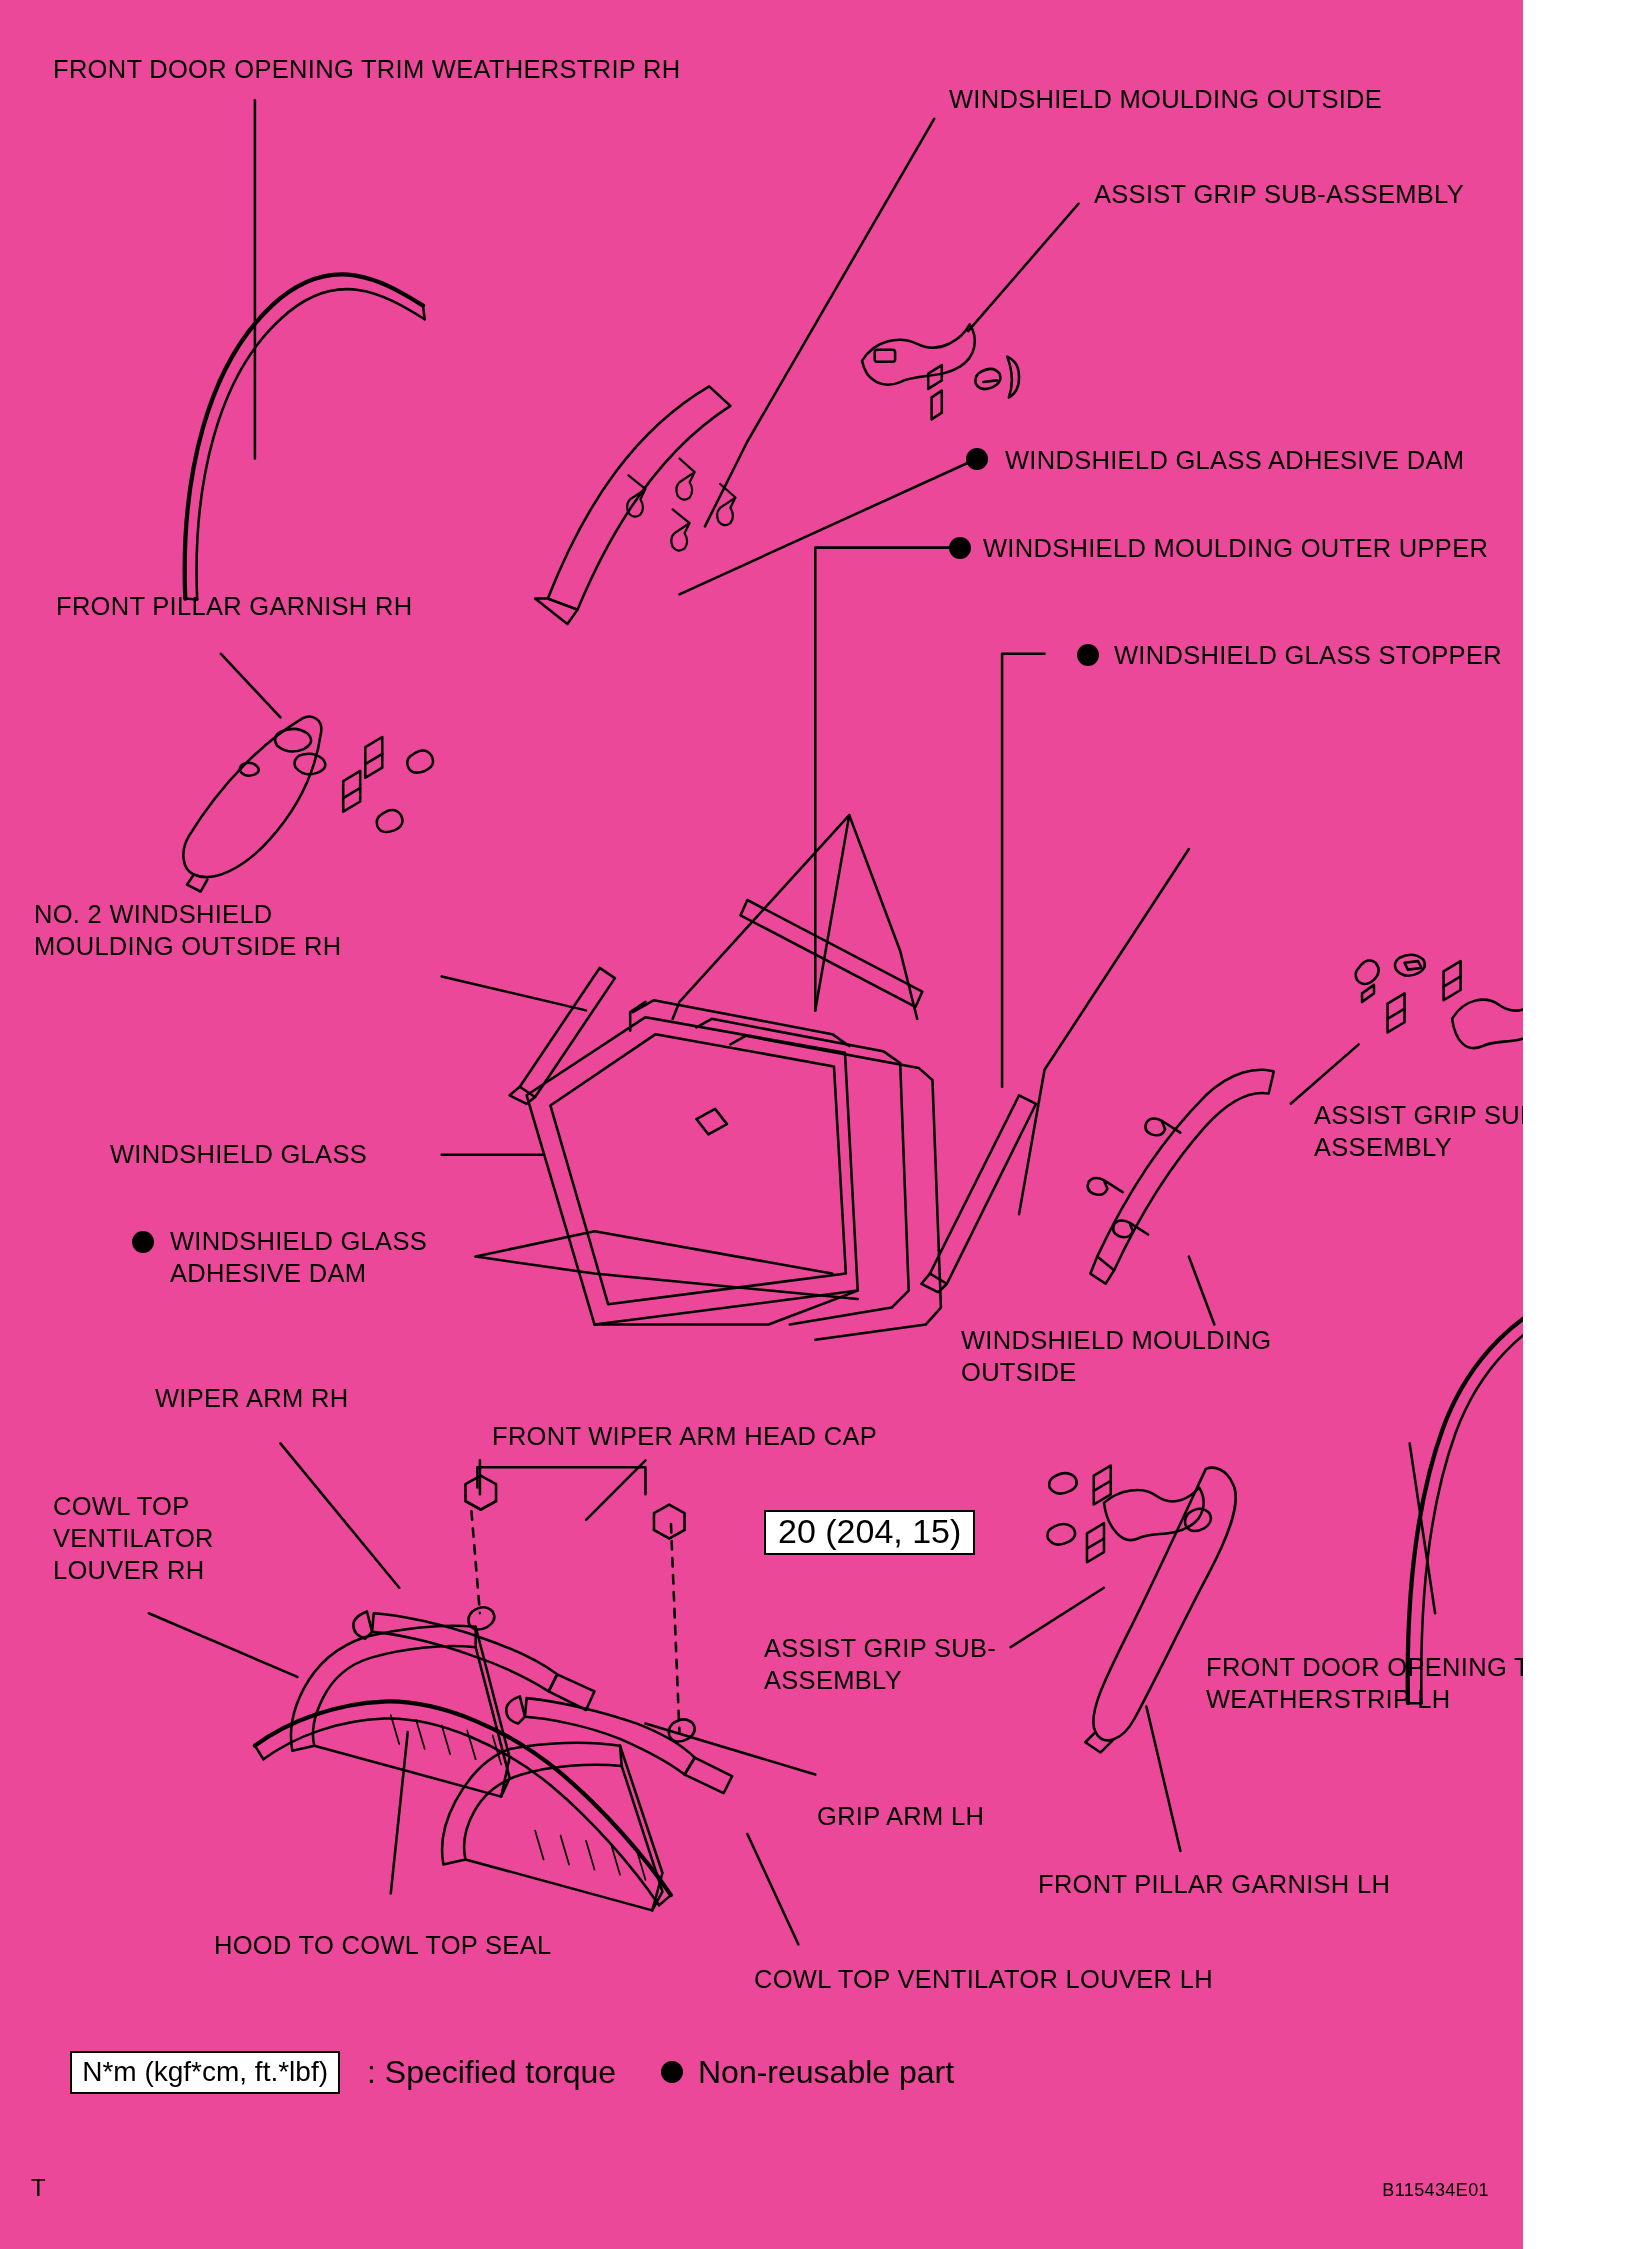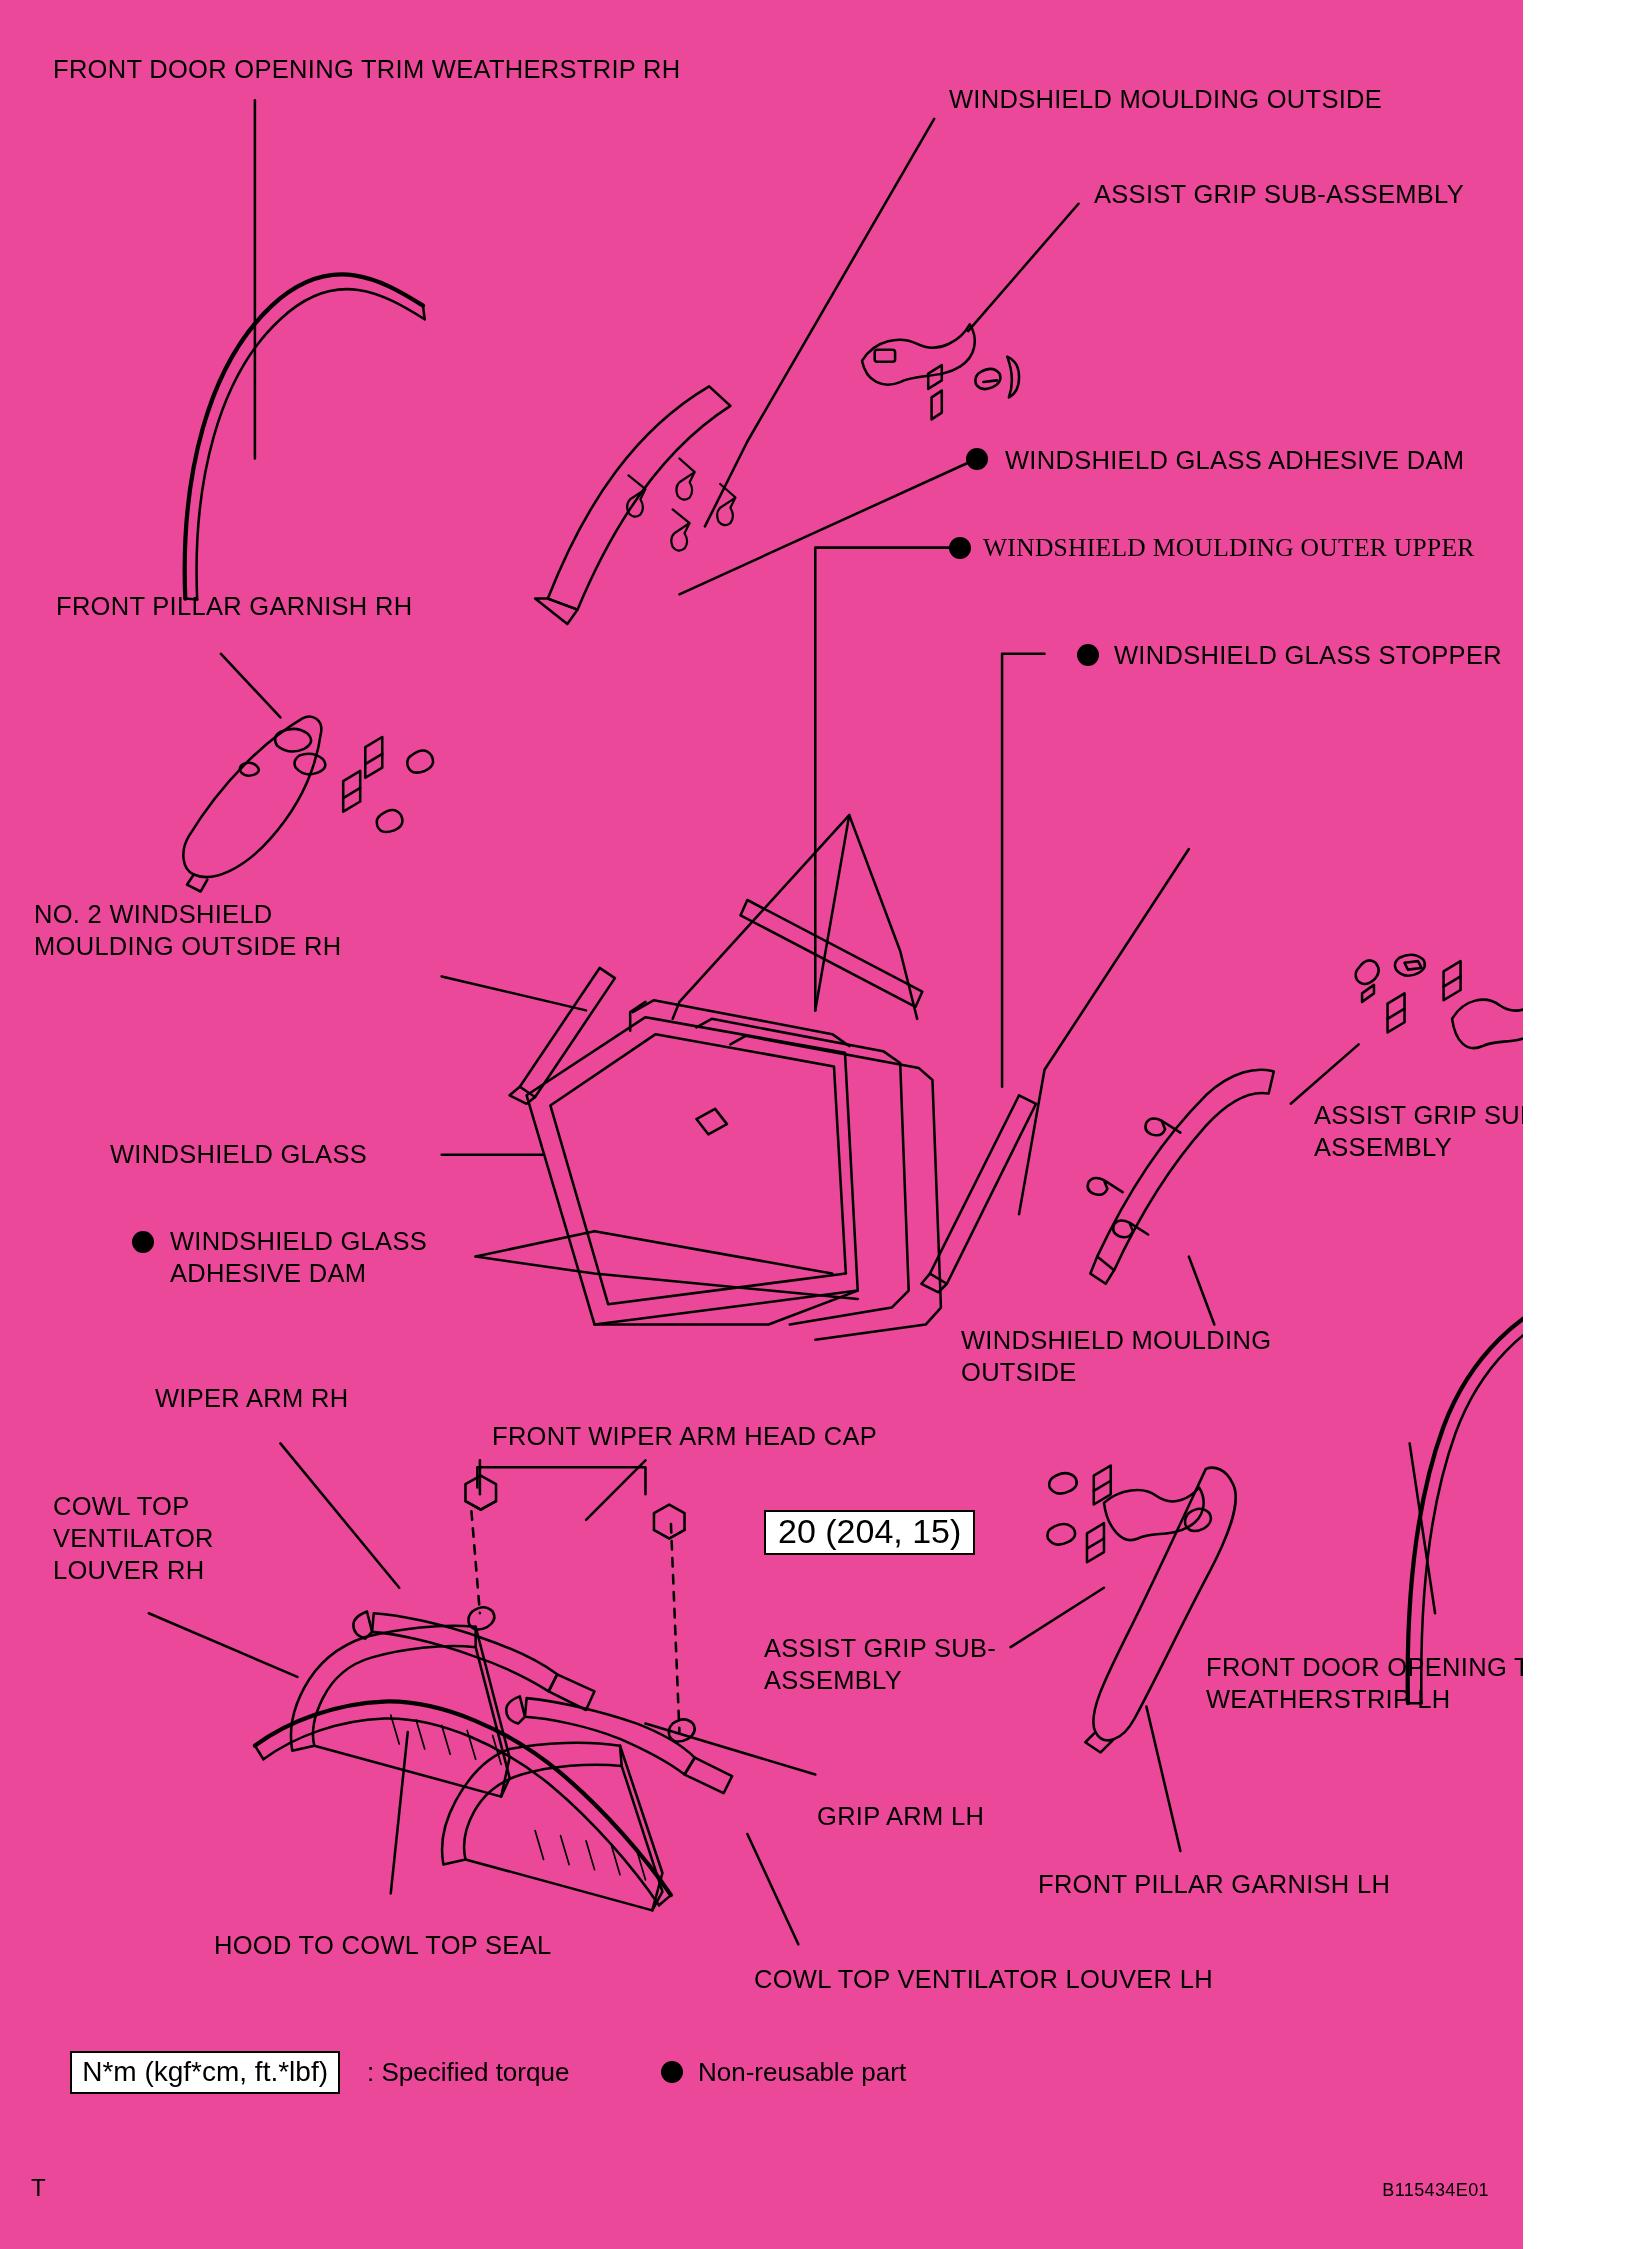--- a/index.html
+++ b/index.html
@@ -49,21 +49,21 @@
     border: 2.5px solid #000;
     padding: 5.1px 12px 6.8px 12px;
     font-size: 34px;
     line-height: 29px;
     background: #fff;
     white-space: pre;
     text-align: center;
   }
   .legend {
     position: absolute;
-    font-size: 26px;
+    font-size: 32px;
     line-height: 29px;
     white-space: pre;
   }
   .legend-box {
     position: absolute;
     border: 2.5px solid #000;
     padding: 4.2px 10.2px 6px 10.2px;
     font-size: 28px;
     line-height: 29px;
     background: #fff;
@@ -288,21 +288,21 @@
   <div class="lbl" style="left:53px; top:53px;">FRONT DOOR OPENING TRIM WEATHERSTRIP RH</div>
 
   <div class="lbl" style="left:949px; top:83px;">WINDSHIELD MOULDING OUTSIDE</div>
 
   <div class="lbl" style="left:1094px; top:178px;">ASSIST GRIP SUB-ASSEMBLY</div>
 
   <div class="bullet" style="left:966px; top:448px;"></div>
   <div class="lbl" style="left:1005px; top:444px;">WINDSHIELD GLASS ADHESIVE DAM</div>
 
   <div class="bullet" style="left:949px; top:537px;"></div>
-  <div class="lbl" style="left:983px; top:532px;font-family:Liberation Serif, serif;">WINDSHIELD MOULDING OUTER UPPER</div>
+  <div class="lbl" style="left:983px; top:532px;">WINDSHIELD MOULDING OUTER UPPER</div>
 
   <div class="bullet" style="left:1077px; top:644px;"></div>
   <div class="lbl" style="left:1114px; top:639px;">WINDSHIELD GLASS STOPPER</div>
 
   <div class="lbl" style="left:56px; top:590px;">FRONT PILLAR GARNISH RH</div>
 
 
   <div class="lbl w" style="left:34px; top:898px; width:357px;">NO. 2 WINDSHIELD
 MOULDING OUTSIDE RH</div>
 

